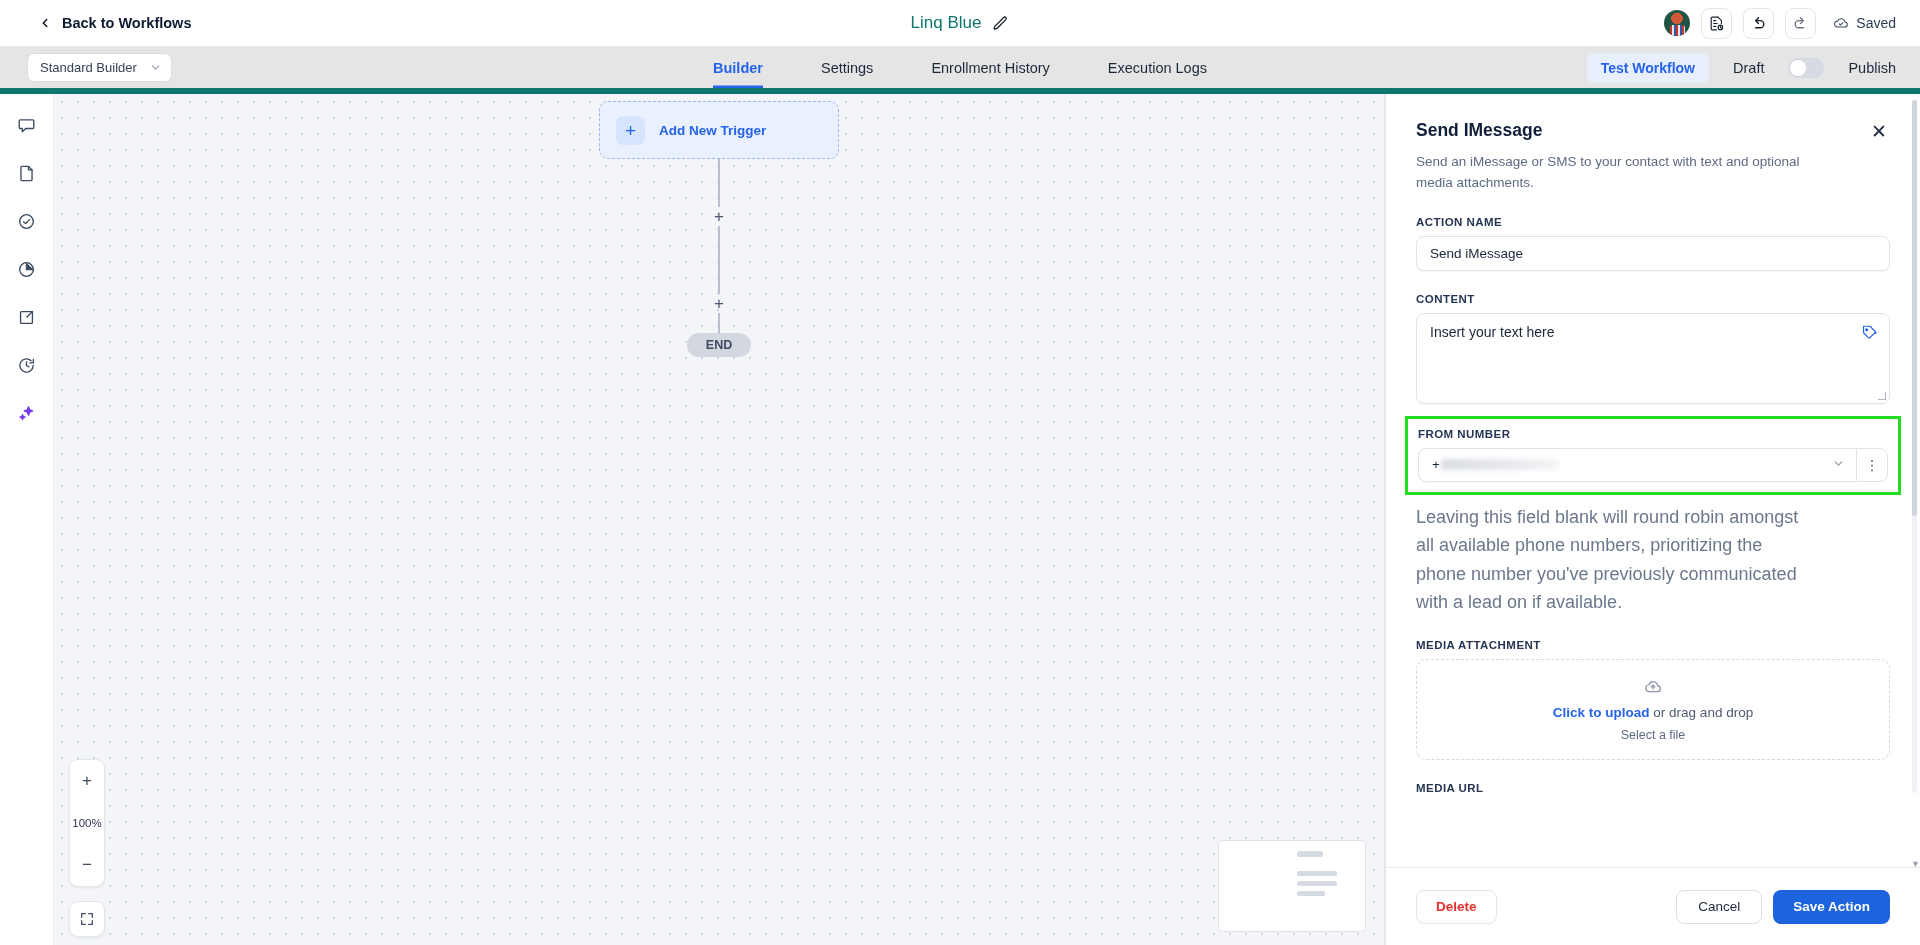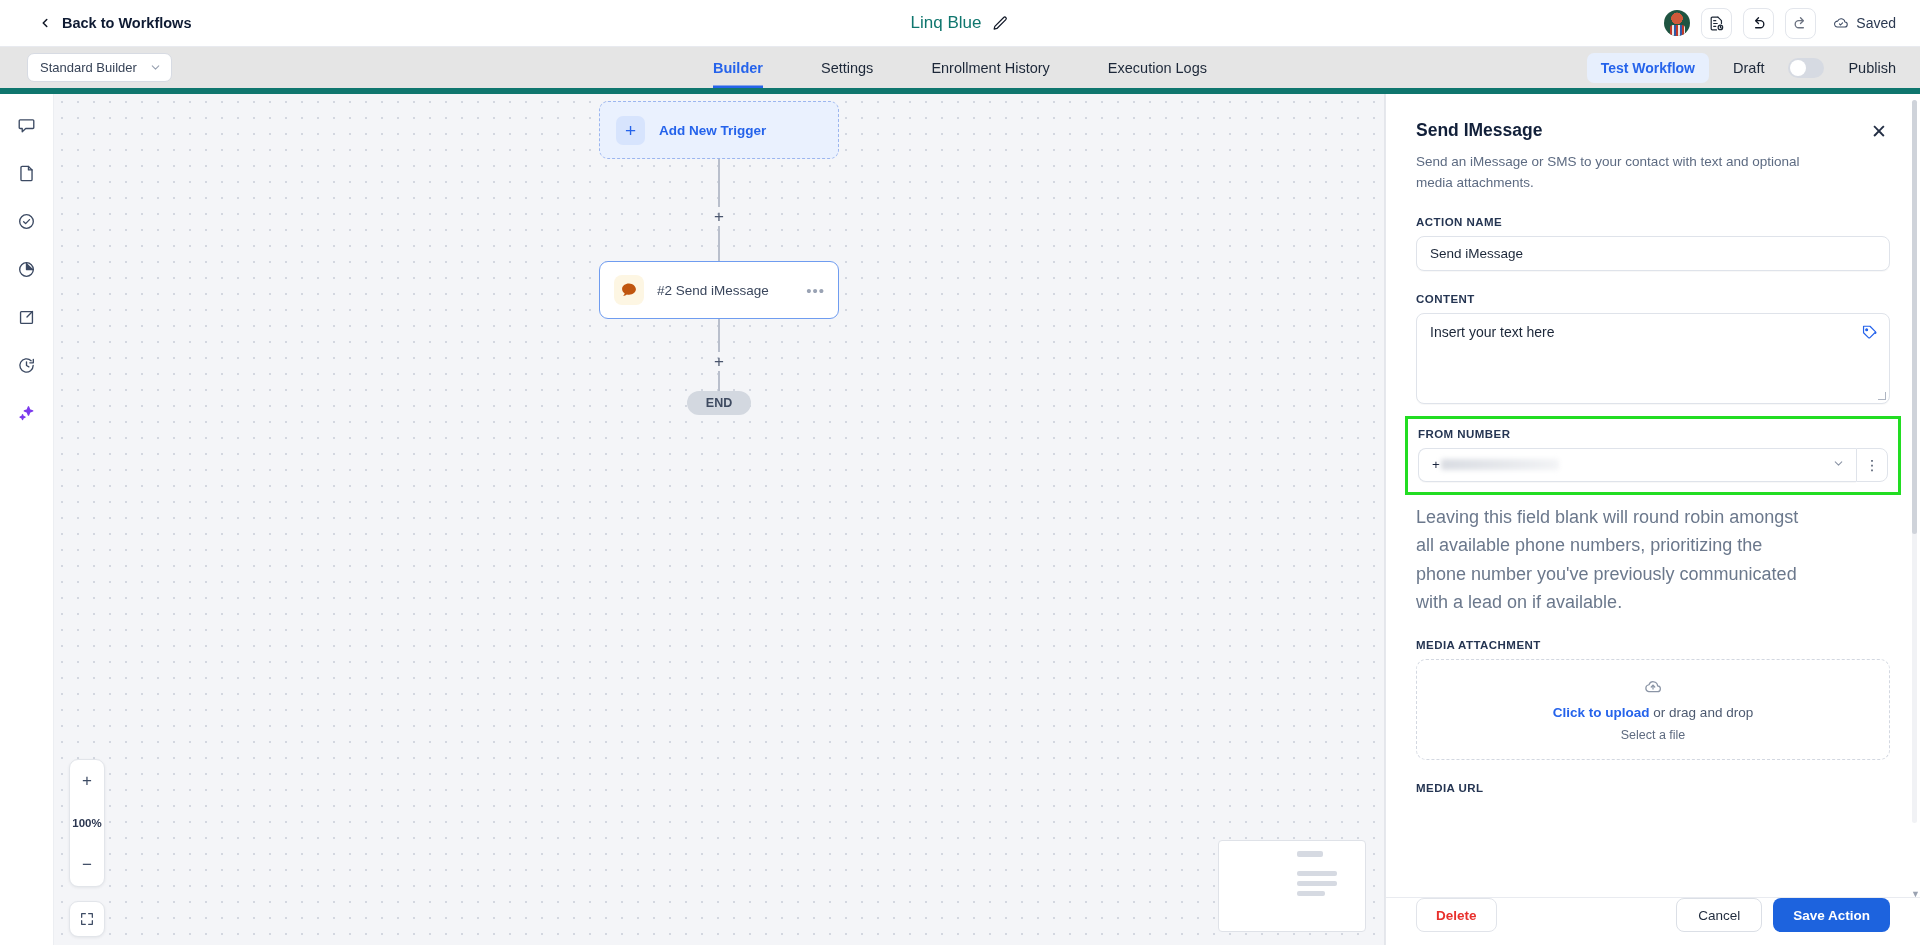--- a/index.html
+++ b/index.html
@@ -194,21 +194,21 @@
     width: 36px;
     background: #fff; border: 1px solid #e2e5ea; border-radius: 9px;
     display: flex; flex-direction: column; align-items: center;
     box-shadow: 0 1px 3px rgba(16,24,40,.07);
   }
   .zoom-ctrl div {
     height: 42px; width: 100%;
     display: flex; align-items: center; justify-content: center;
     font-size: 17px; color: #3c4a63; cursor: pointer;
   }
-  .zoom-pct { font-size: 11.5px !important; font-weight: 700; color: #2b3650 !important; }
+  .zoom-pct { font-size: 11.5px !important; font-weight: 400; color: #2b3650 !important; }
   .fit-btn {
     position: absolute; left: 15px; bottom: 8px;
     width: 36px; height: 36px;
     background: #fff; border: 1px solid #e2e5ea; border-radius: 9px;
     display: flex; align-items: center; justify-content: center;
     cursor: pointer; box-shadow: 0 1px 3px rgba(16,24,40,.07);
   }
 
   
   .minimap {
@@ -309,24 +309,24 @@
     border: 1.5px dashed #d3d8e1; border-radius: 10px;
     height: 101px;
     display: flex; flex-direction: column; align-items: center; justify-content: center;
     gap: 8px; cursor: pointer; background: #fff;
   }
   .dz-main { font-size: 13.5px; color: #4d5a70; }
   .dz-main b { color: #2563eb; font-weight: 600; }
   .dz-sub { font-size: 12.5px; color: #5e6b80; }
 
   .panel-footer {
-    height: 48px; flex: none;
+    height: 78px; flex: none;
     border-top: 1px solid #e9ebf0;
-    display: flex; 
-    padding: 0 30px;
+    display: flex; align-items: center;
+    padding: 12px 30px;
     background: #fff;
   }
   .btn {
     height: 34px; border-radius: 8px; font-size: 13.5px;
     display: flex; align-items: center; justify-content: center;
     cursor: pointer; font-family: "Liberation Sans", sans-serif;
   }
   .btn-delete { border: 1px solid #e1e4ea; background: #fff; color: #e8302c; padding: 0 19px; font-weight: 600; }
   .btn-cancel { border: 1px solid #dbdfe6; background: #fff; color: #1f2a3c; padding: 0 21px; margin-left: auto; font-weight: 400; }
   .btn-save { border: none; background: #1d63de; color: #fff; padding: 0 20px; margin-left: 11px; font-weight: 600; }
@@ -474,29 +474,20 @@
 
       <div class="trigger-node">
         <div class="plus-sq">+</div>
         <span class="trigger-label">Add New Trigger</span>
       </div>
 
       <div class="connector c1"></div>
       <div class="plus-inline">+</div>
       <div class="connector c2"></div>
 
-      <div class="action-node">
-        <div class="action-icon">
-          <svg width="20" height="20" viewBox="0 0 24 24">
-              <path d="M12 4.2c-4.6 0-8.3 2.9-8.3 6.5 0 2.1 1.2 3.9 3.1 5.1-.2 1.2-.9 2.4-1.9 3.4 1.8-.2 3.4-.9 4.6-1.8 .8.2 1.6.3 2.5.3 4.6 0 8.3-2.9 8.3-6.5S16.6 4.2 12 4.2z" fill="#c0560f"></path>
-            </svg>
-        </div>
-        <span class="action-label">#2 Send iMessage</span>
-        <span class="dots">•••</span>
-      </div>
 
       <div class="connector c3"></div>
       <div class="plus-inline">+</div>
       <div class="connector c4"></div>
 
       <div class="end-pill">END</div>
     </div>
 
     <div class="zoom-ctrl">
       <div>+</div>

